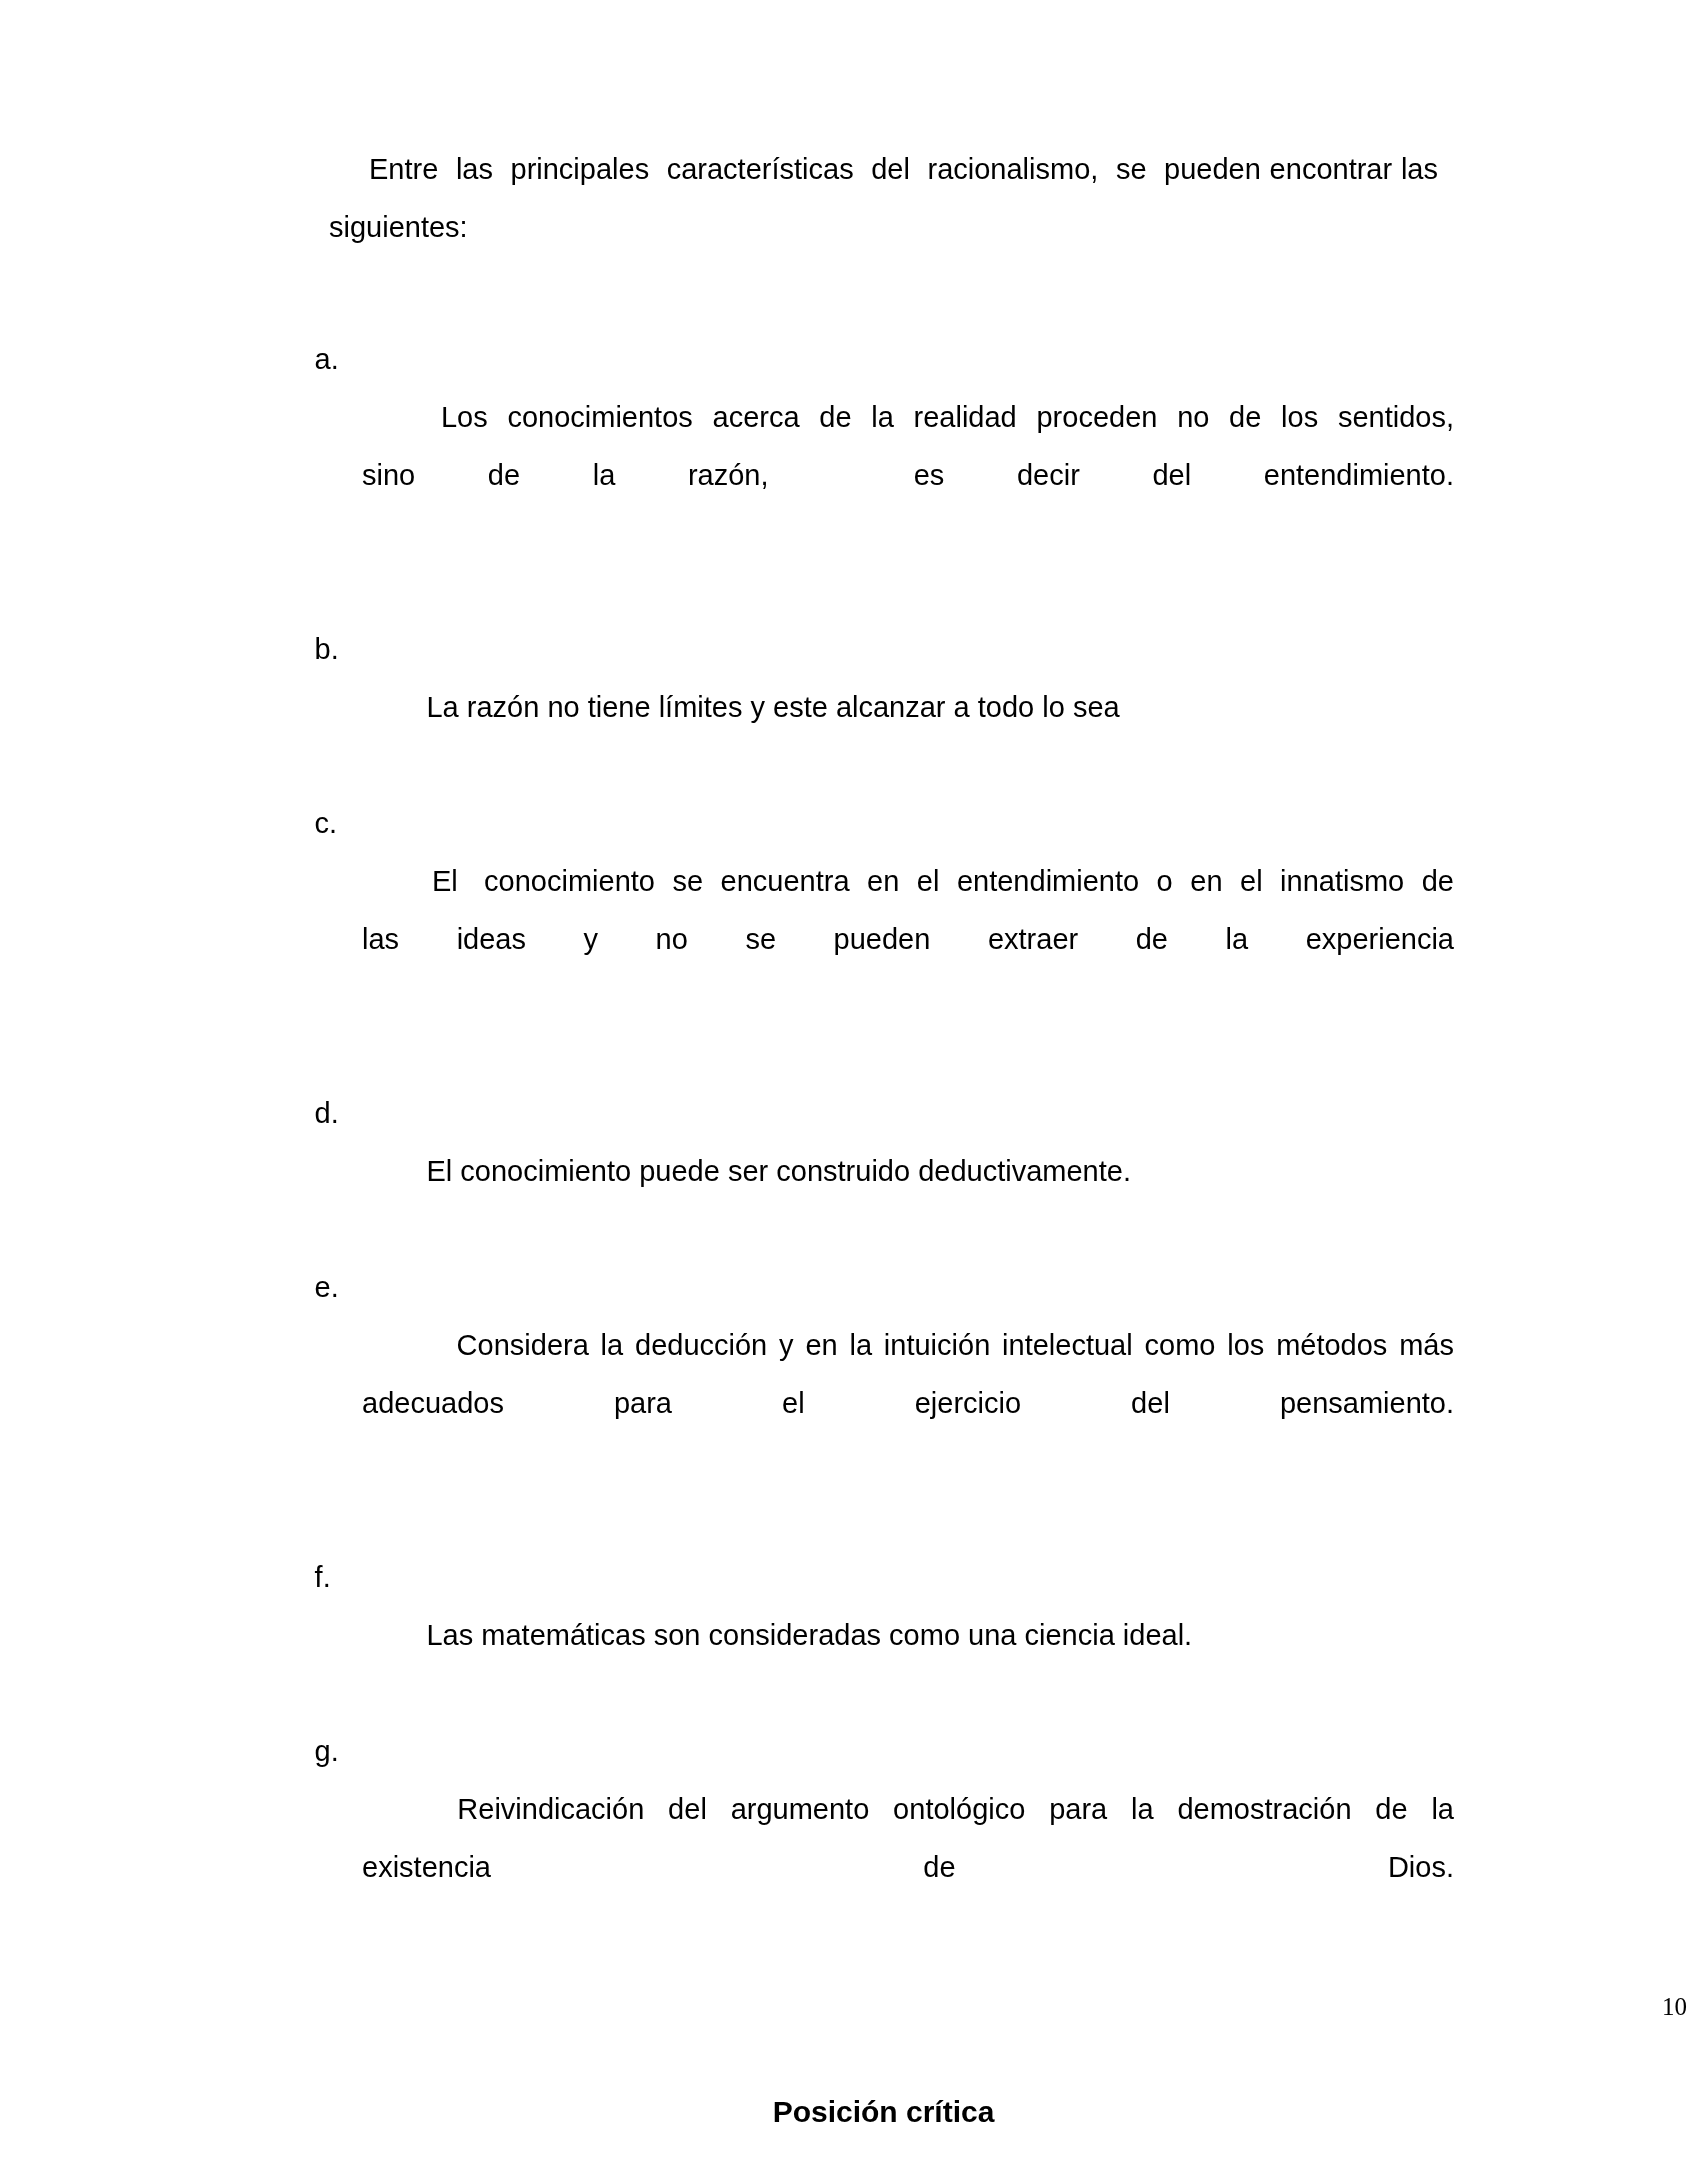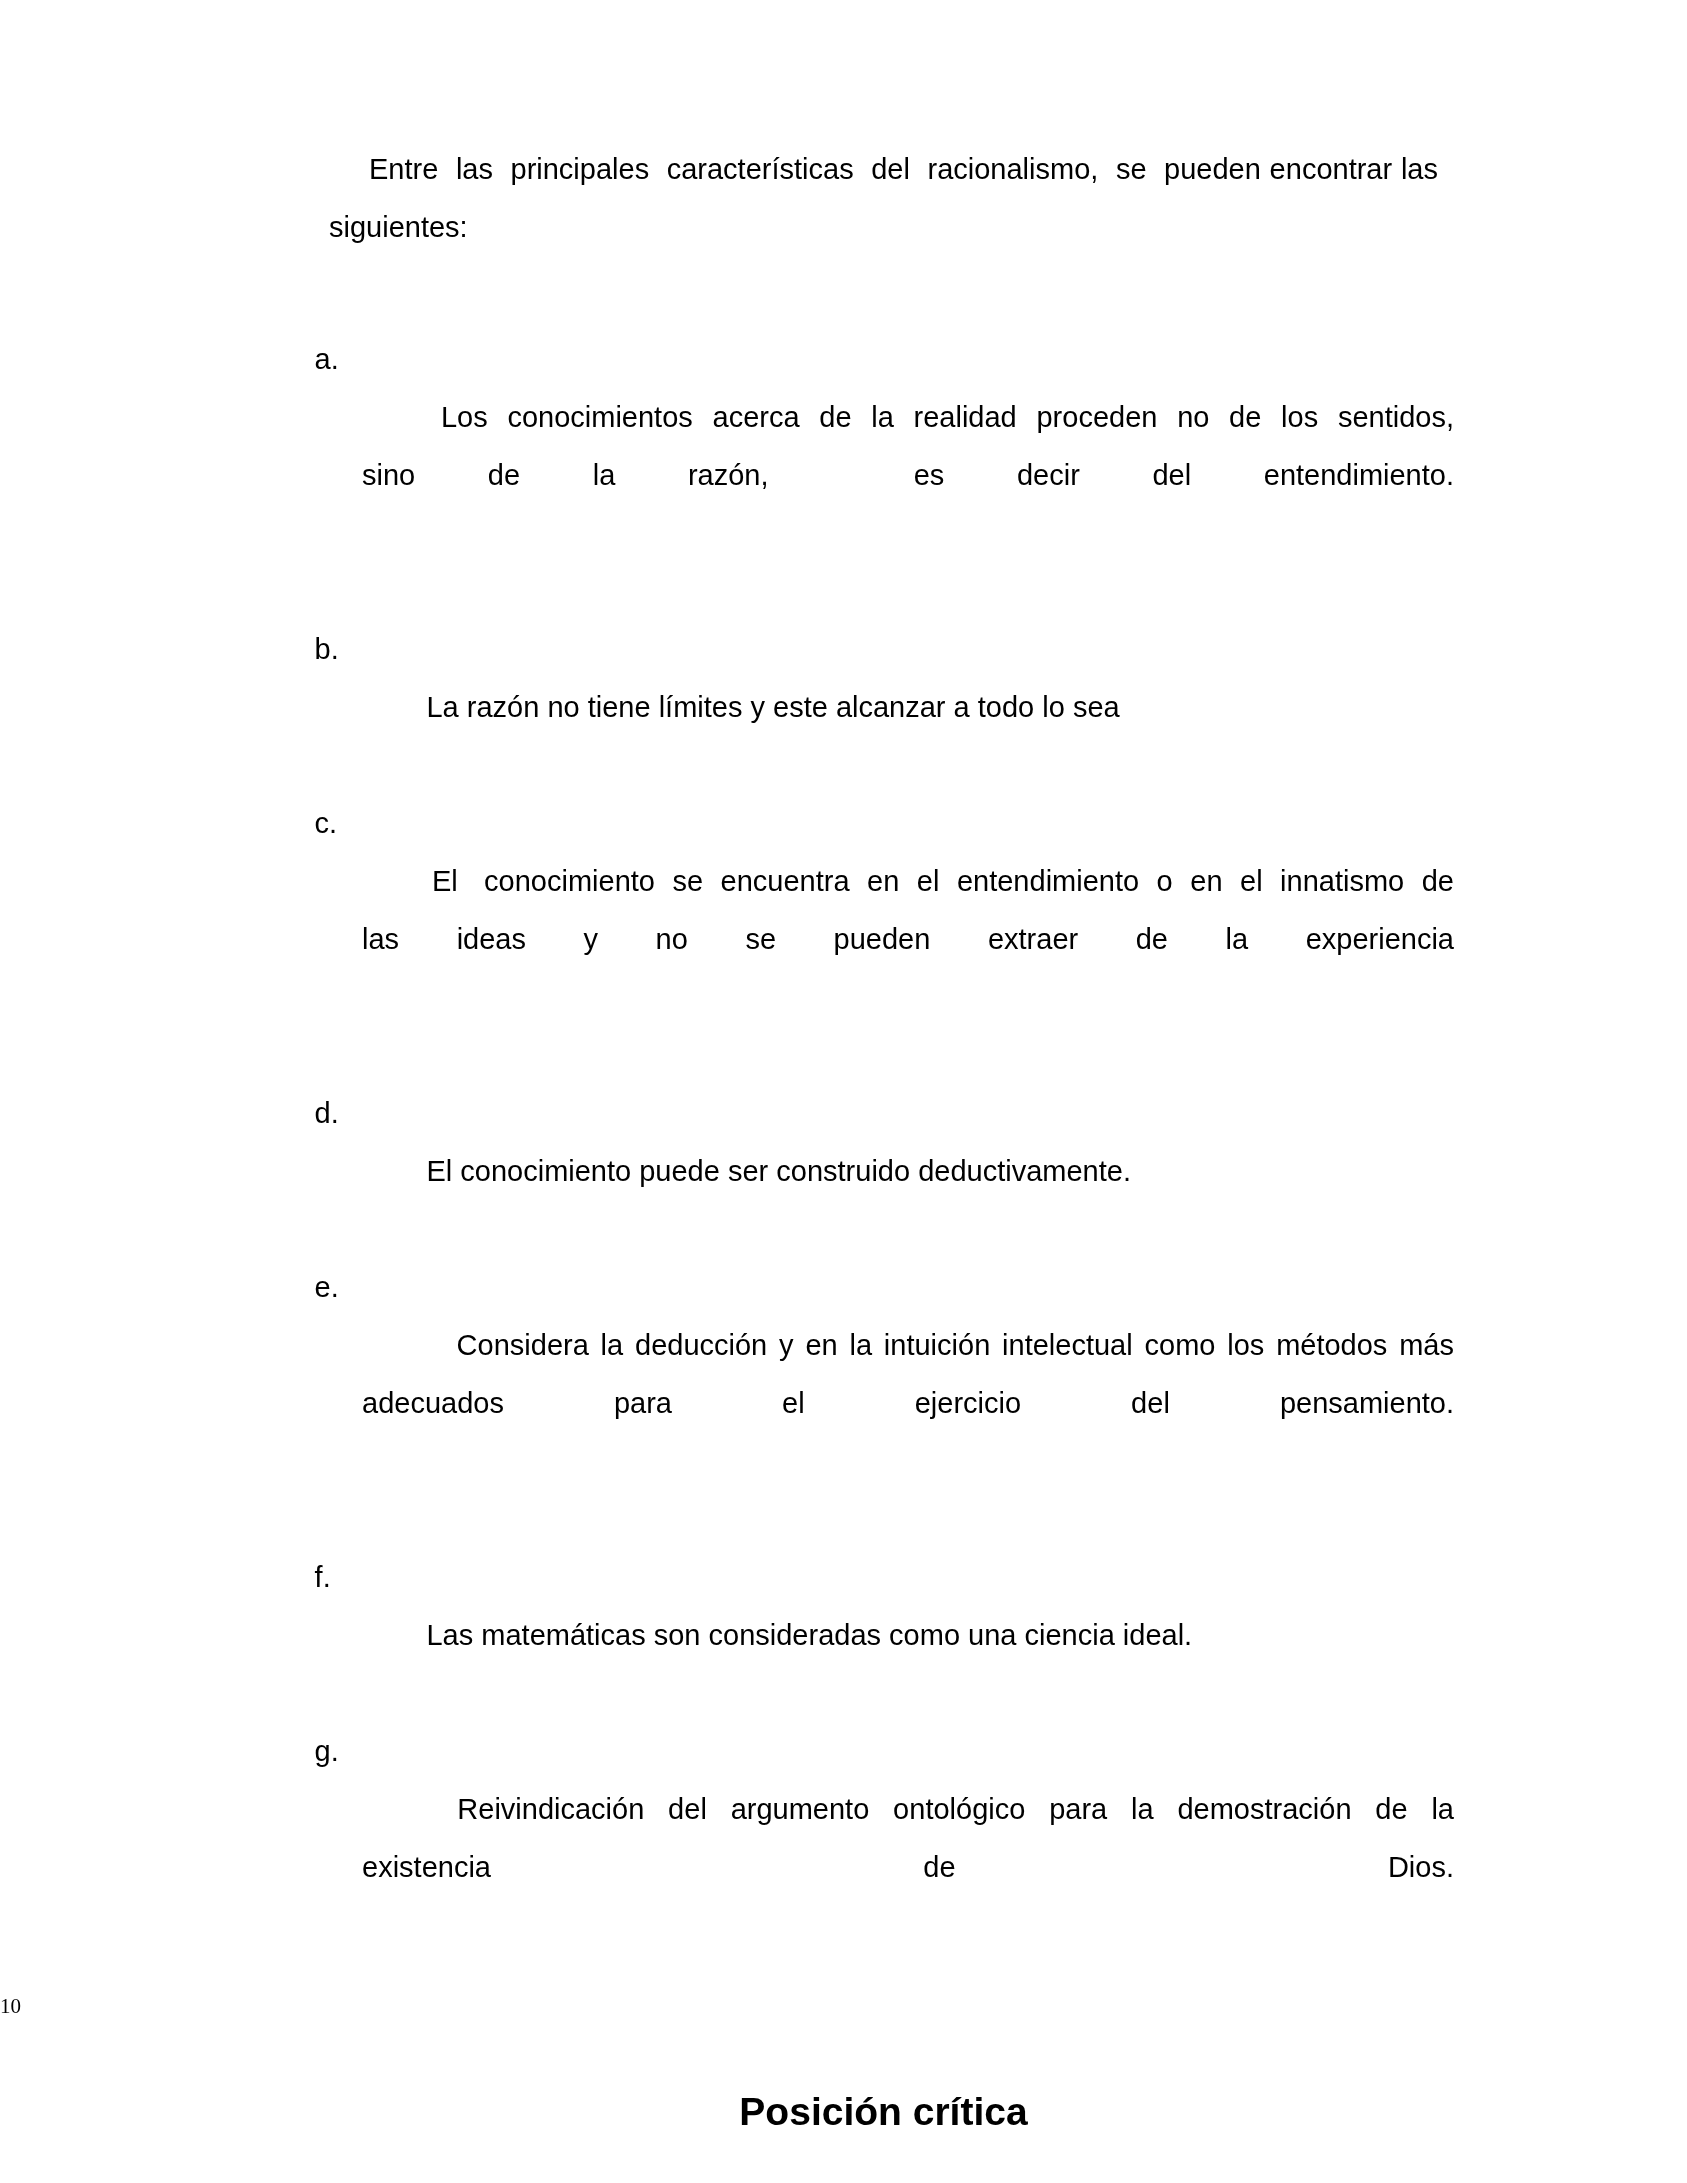--- a/index.html
+++ b/index.html
@@ -80,36 +80,36 @@
     display: inline-block;
     width: 100%;
   }
 
   .list-item.nojustify .item-text::after {
     display: none;
   }
 
   
   .heading {
-    font-size: 39px;
+    font-size: 30px;
     line-height: 58px;
     font-weight: bold;
     text-align: center;
     margin: 0;
   }
 
   
   .page-number {
     position: absolute;
     left: 0;
     right: 0;
     top: 1990px;
-    text-align: left;
+    text-align: right;
     font-family: "Liberation Serif", serif;
-    font-size: 21px;
+    font-size: 25px;
     line-height: 33px;
   }
 </style>
 </head>
 <body>
 
 <div class="page">
 
   <div class="content">
 

